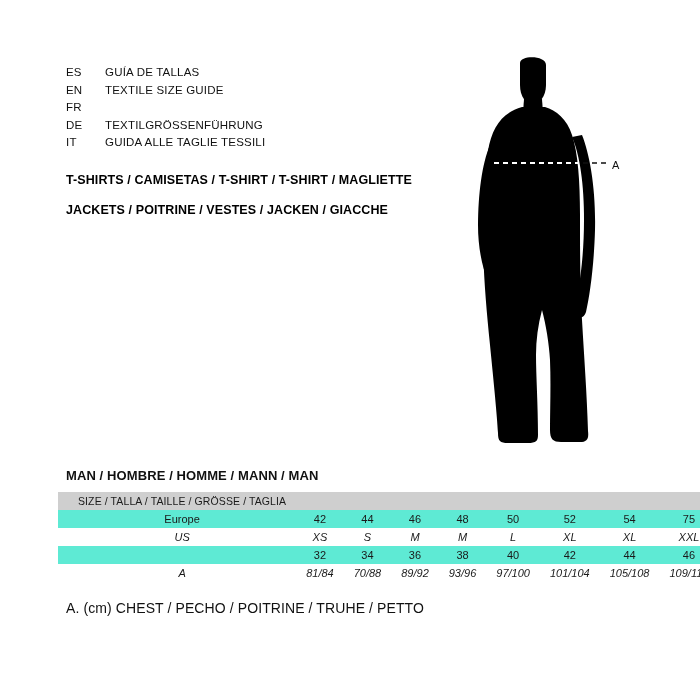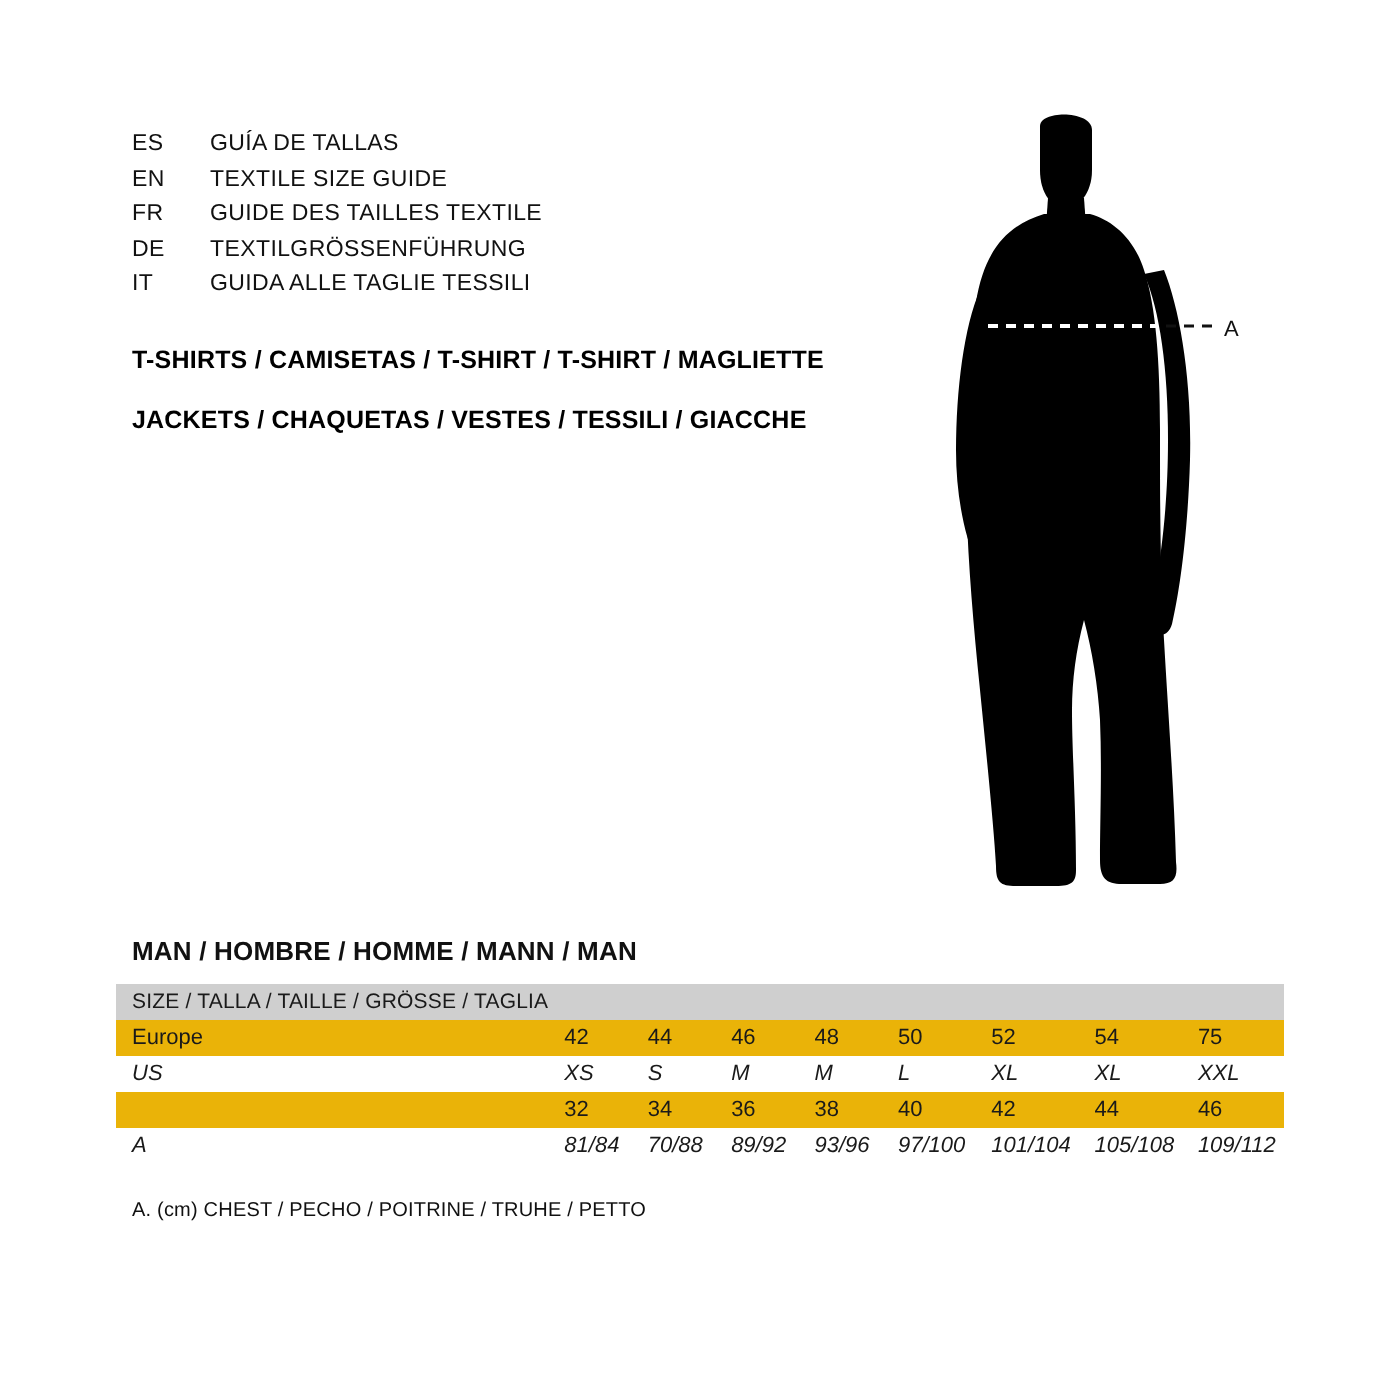--- a/index.html
+++ b/index.html
@@ -94,79 +94,79 @@
     position: absolute;
     left: 58px;
     top: 492px;
     width: 584px;
     border-collapse: collapse;
     font-size: 11px;
     color: #1a1a1a;
   }
   .size-table td {
     height: 18px;
-    padding: 0 0 0 8px;
+    padding: 0 0 0 20px;
     vertical-align: middle;
     white-space: nowrap;
+    text-align: center;
   }
   .size-table tr.head td {
     background: #cfcfcf;
     font-size: 10.5px;
     letter-spacing: 0.1px;
   }
   .size-table tr.shade td {
-    background: #eab308;
+    background: #5eead4;
   }
   .size-table tr.plain td {
     background: #ffffff;
     font-style: italic;
   }
   .size-table td.c0 { width: 100px; }
   .size-table td.cv { width: 60.5px; }
 
   .footnote {
     position: absolute;
     left: 66px;
     top: 600px;
-    font-size: 10px;
+    font-size: 14px;
     color: #111;
     letter-spacing: 0.1px;
   }
 </style>
 </head>
 <body>
 
 <div class="page">
 
   <div class="lang-block">
     <div class="lang-row">
       <span class="lang-code">ES</span>
       <span class="lang-text">GUÍA DE TALLAS</span>
     </div>
     <div class="lang-row">
       <span class="lang-code">EN</span>
       <span class="lang-text">TEXTILE SIZE GUIDE</span>
     </div>
     <div class="lang-row">
       <span class="lang-code">FR</span>
-      <span class="lang-text">GUIDE DES TAILLES TEXTILE</span>
     </div>
     <div class="lang-row">
       <span class="lang-code">DE</span>
       <span class="lang-text">TEXTILGRÖSSENFÜHRUNG</span>
     </div>
     <div class="lang-row">
       <span class="lang-code">IT</span>
       <span class="lang-text">GUIDA ALLE TAGLIE TESSILI</span>
     </div>
   </div>
 
   <div class="cat-block">
     <div class="cat-line">T-SHIRTS / CAMISETAS / T-SHIRT / T-SHIRT / MAGLIETTE</div>
-    <div class="cat-line">JACKETS / CHAQUETAS / VESTES / TESSILI / GIACCHE</div>
+    <div class="cat-line">JACKETS / POITRINE / VESTES / JACKEN / GIACCHE</div>
   </div>
 
   <div class="figure-wrap">
     <svg class="figure-svg" width="220" height="400" viewBox="0 0 220 400" xmlns="http://www.w3.org/2000/svg">
       <g fill="#000000">
 
         <path d="M70 8 C70 0, 96 0, 96 10 L96 30 C96 42, 89 49, 83 49 C76 49, 70 42, 70 30 Z"></path>
 
         <path d="M74 44 L92 44 L93 58 L73 58 Z"></path>
 

